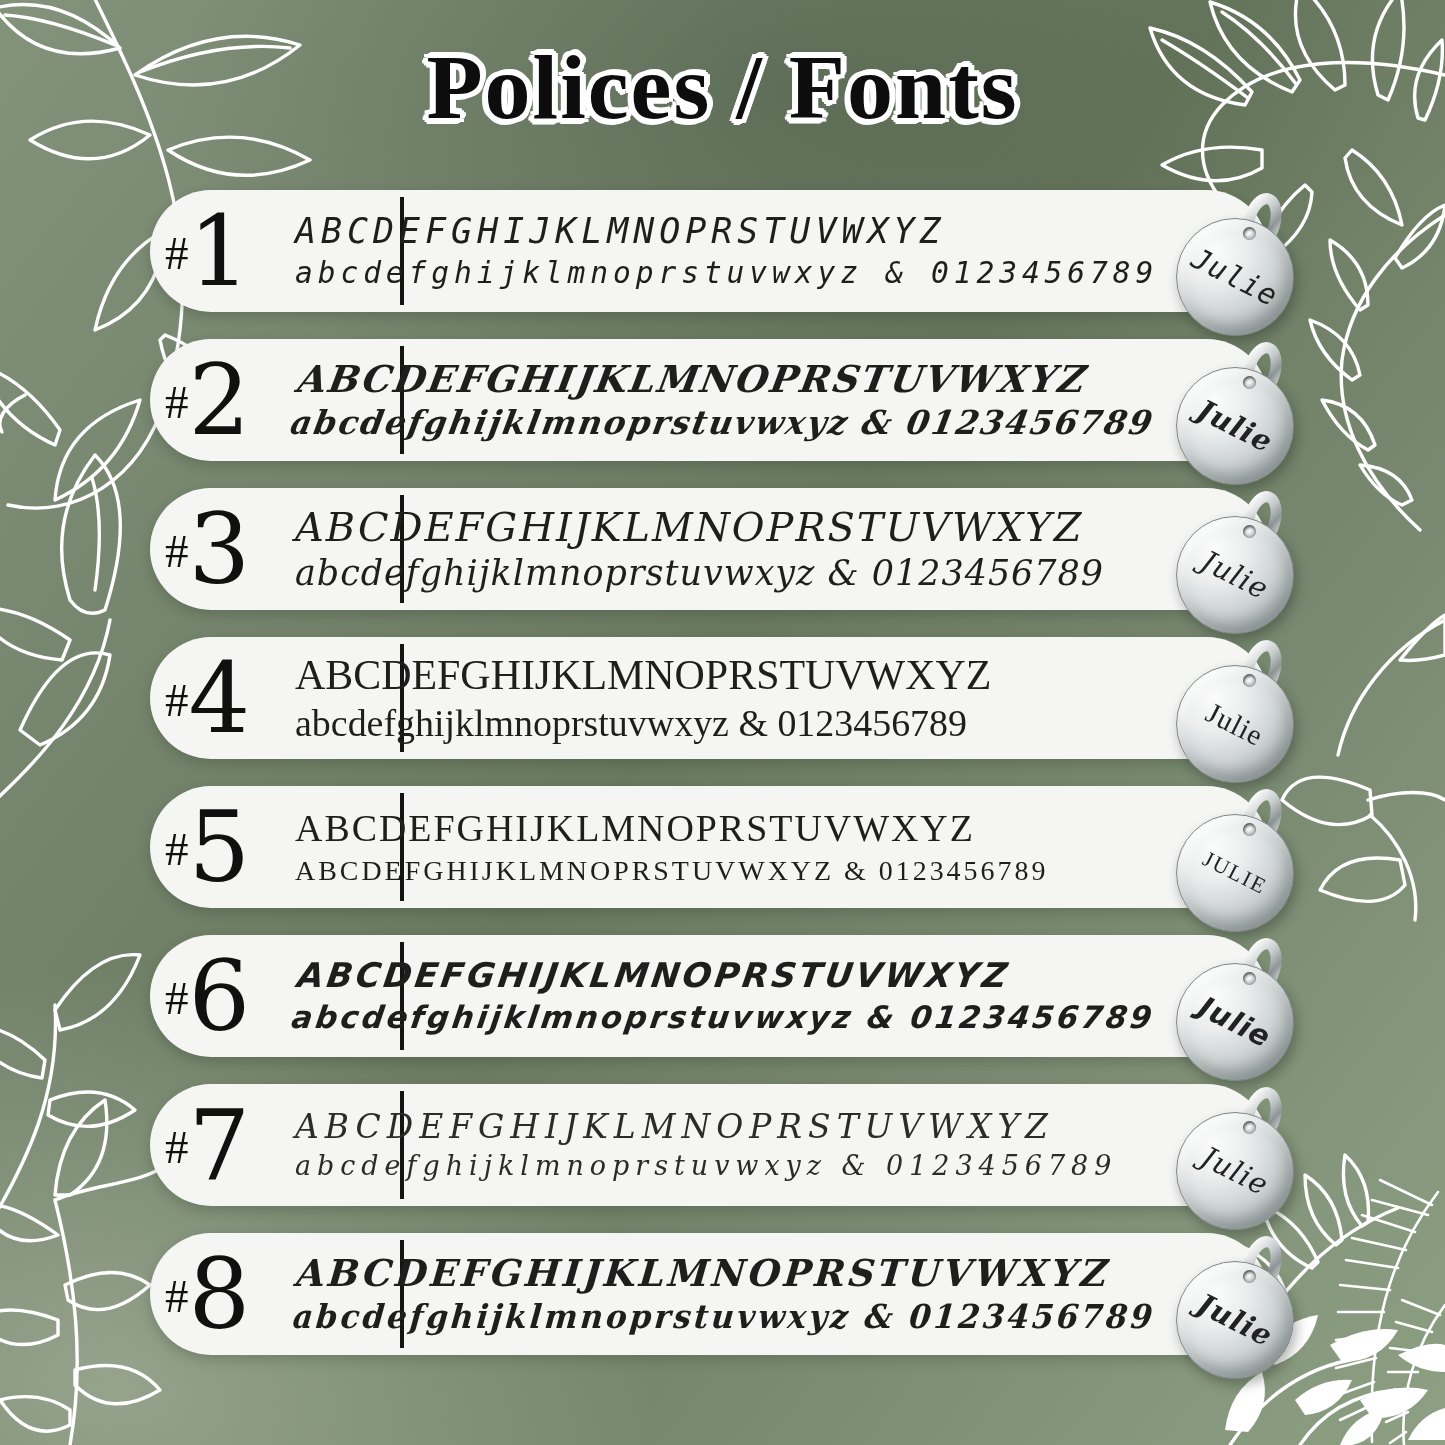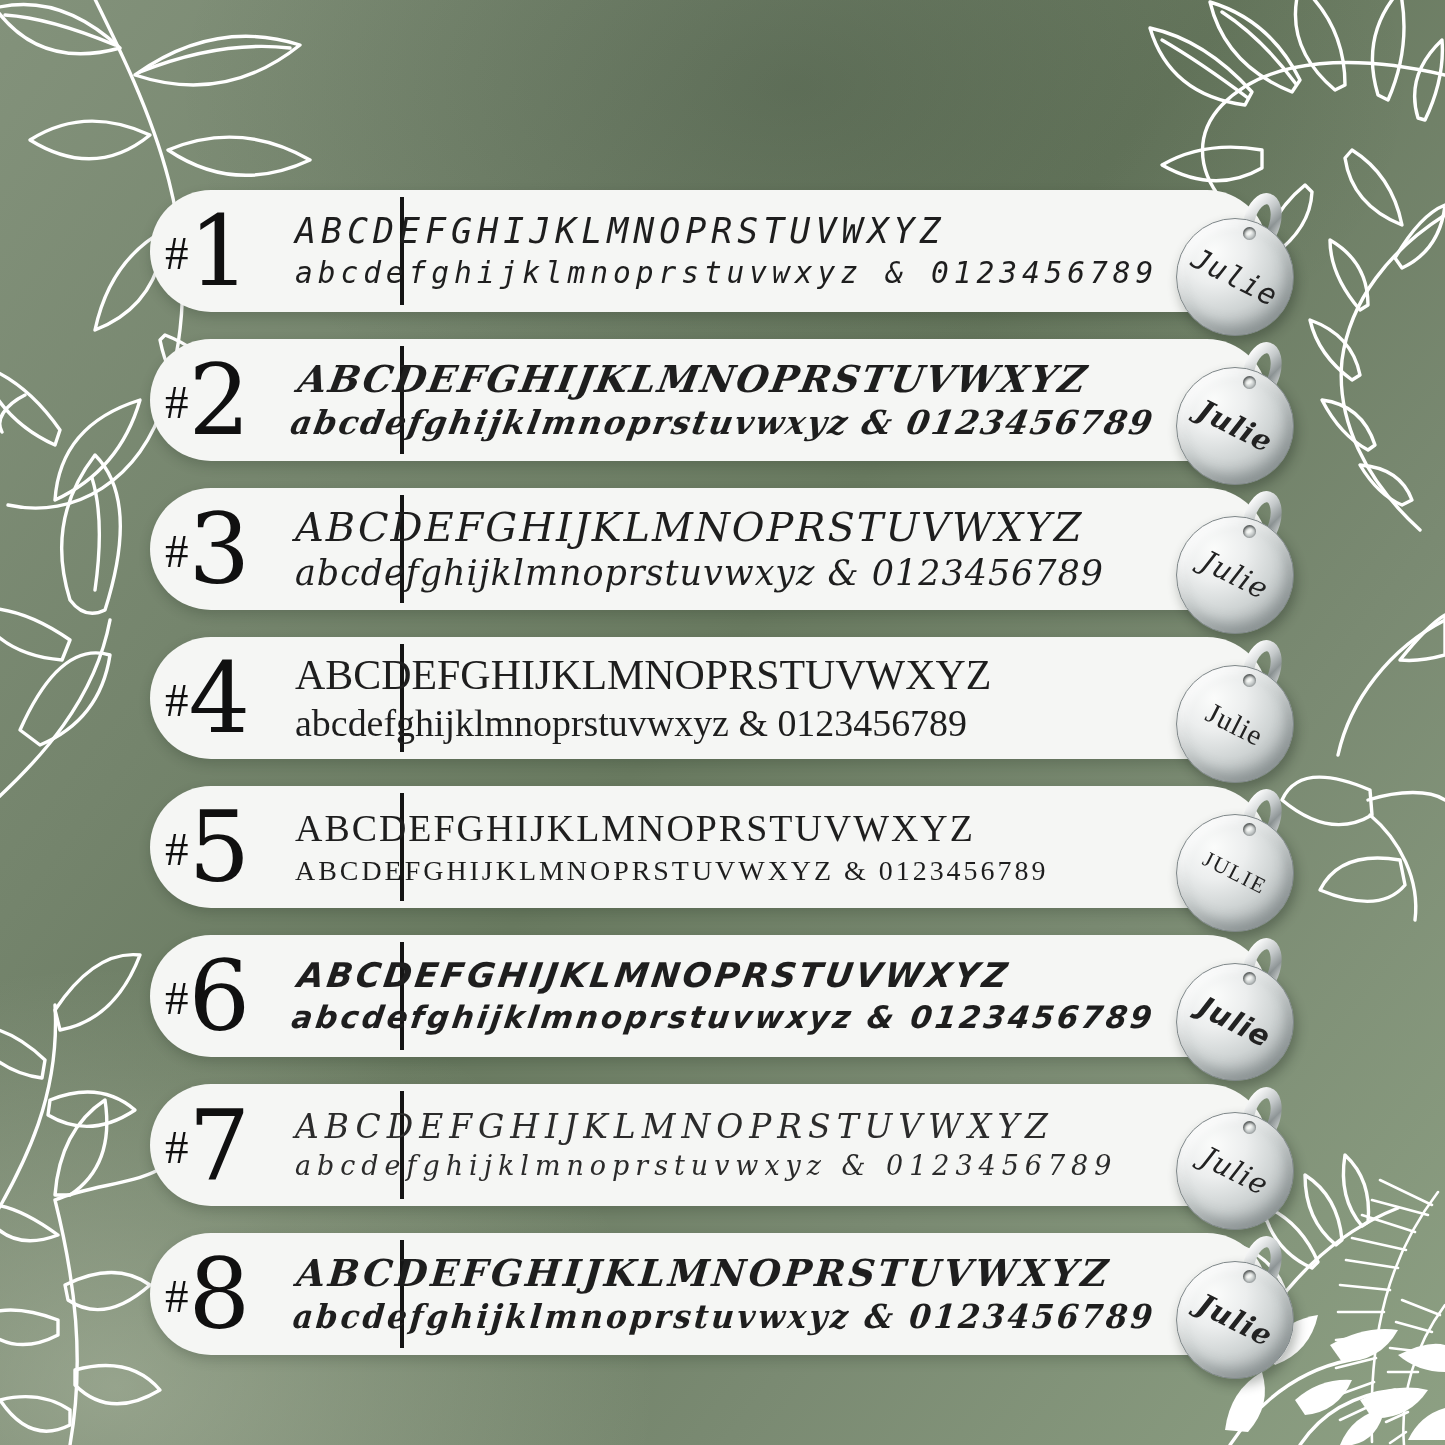--- a/index.html
+++ b/index.html
@@ -209,20 +209,21 @@
         <path d="M1330,1345 Q1365,1325 1398,1330 Q1380,1362 1342,1362 Z"></path>
         <path d="M1360,1400 Q1395,1382 1428,1390 Q1408,1420 1372,1418 Z"></path>
         <path d="M1295,1400 Q1320,1378 1352,1380 Q1338,1412 1305,1415 Z"></path>
         <path d="M1398,1355 Q1428,1340 1445,1345 L1445,1372 Q1418,1372 1398,1355 Z"></path>
         <path d="M1340,1445 Q1352,1415 1385,1408 Q1378,1440 1352,1445 Z"></path>
         <path d="M1408,1440 Q1420,1415 1445,1408 L1445,1440 Z"></path>
       </g>
     </g>
   </svg>
 
+  <div class="title">Polices / Fonts</div>
 
   <div>
   <div class="row f1" style="top: 190px;">
     <div class="row-number">
       <span class="hash">#</span>
       <span class="digit">1</span>
     </div>
     <div class="divider"></div>
     <div class="samples">
       <div class="sample upper fitline" style="transform: scaleX(0.998);">ABCDEFGHIJKLMNOPRSTUVWXYZ</div>

